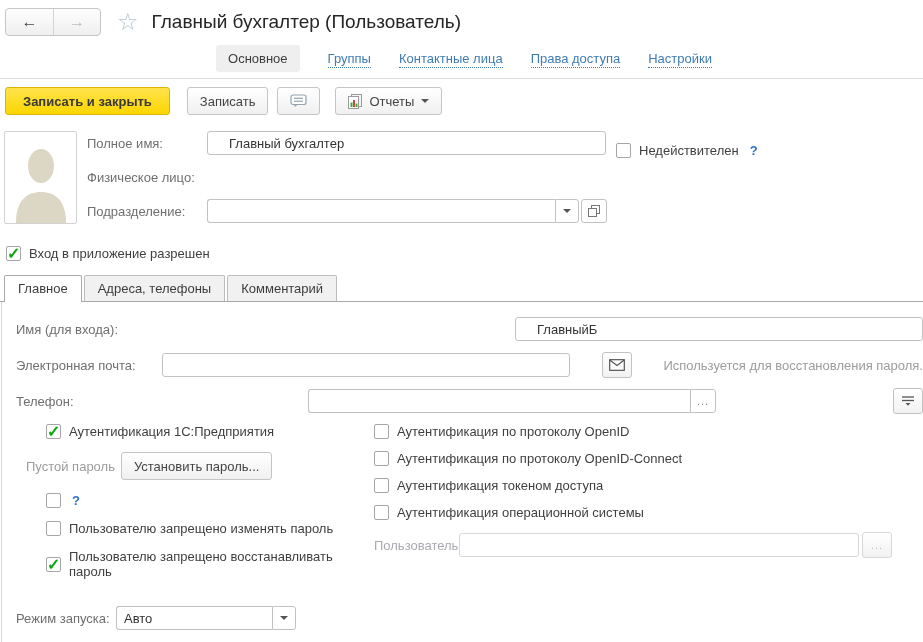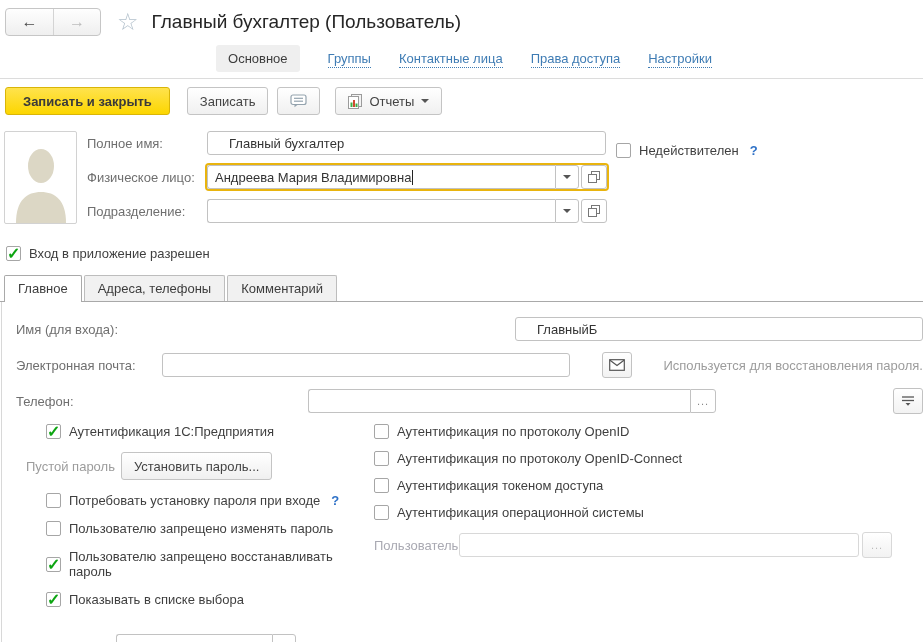--- a/index.html
+++ b/index.html
@@ -170,37 +170,20 @@
       </svg>
     </div>
 
     <div class="fieldrows">
       <div class="frow">
         <div class="flabel">Полное имя:</div>
         <input class="input" value="Главный бухгалтер" style="">
       </div>
       <div class="frow">
         <div class="flabel">Физическое лицо:</div>
-        <div class="combo-wrap focuswrap">
-          <div class="combo">
-            <div class="cinput">
-              <span>Андреева Мария Владимировна</span>
-                <span class="caret"></span>
-            </div>
-            <div class="cbtn">
-              <span class="arr"></span>
-            </div>
-          </div>
-          <div class="openbtn">
-            <svg width="12" height="12" viewBox="0 0 12 12">
-              <rect x="3.5" y="0.5" width="8" height="8" fill="#fff" stroke="#777"></rect>
-              <rect x="0.5" y="3.5" width="8" height="8" fill="#fff" stroke="#777"></rect>
-            </svg>
-          </div>
-        </div>
       </div>
       <div class="frow">
         <div class="flabel">Подразделение:</div>
         <div class="combo-wrap">
           <div class="combo">
             <div class="cinput">
               <span></span>
             </div>
             <div class="cbtn">
               <span class="arr"></span>
@@ -278,34 +261,29 @@
         <div class="checkrow">
           <span class="cb checked"></span>
           <span class="cblabel">Аутентификация 1С:Предприятия</span>
         </div>
         <div class="pwrow">
           <span class="muted">Пустой пароль</span>
           <button class="btn">Установить пароль...</button>
         </div>
         <div class="checkrow">
           <span class="cb"></span>
-          <span class="cblabel">Потребовать установку пароля при входе</span>
           <span class="help">?</span>
         </div>
         <div class="checkrow">
           <span class="cb"></span>
           <span class="cblabel">Пользователю запрещено изменять пароль</span>
         </div>
         <div class="checkrow">
           <span class="cb checked"></span>
           <span class="cblabel">Пользователю запрещено восстанавливать пароль</span>
-        </div>
-        <div class="checkrow">
-          <span class="cb checked"></span>
-          <span class="cblabel">Показывать в списке выбора</span>
         </div>
       </div>
 
       <div class="colR">
         <div class="checkrow">
           <span class="cb"></span>
           <span class="cblabel">Аутентификация по протоколу OpenID</span>
         </div>
         <div class="checkrow">
           <span class="cb"></span>

